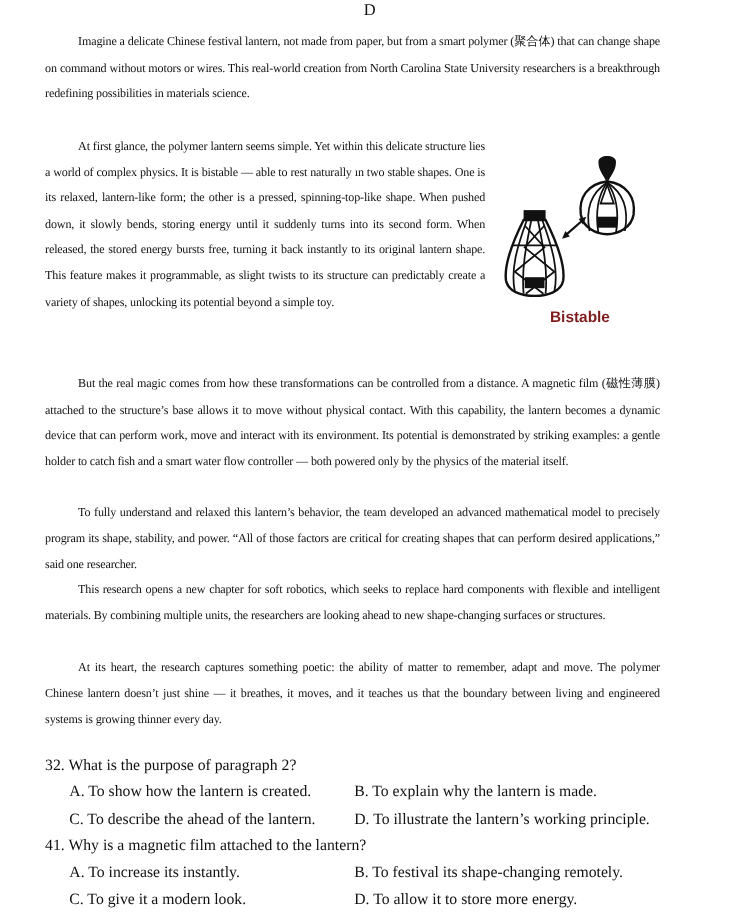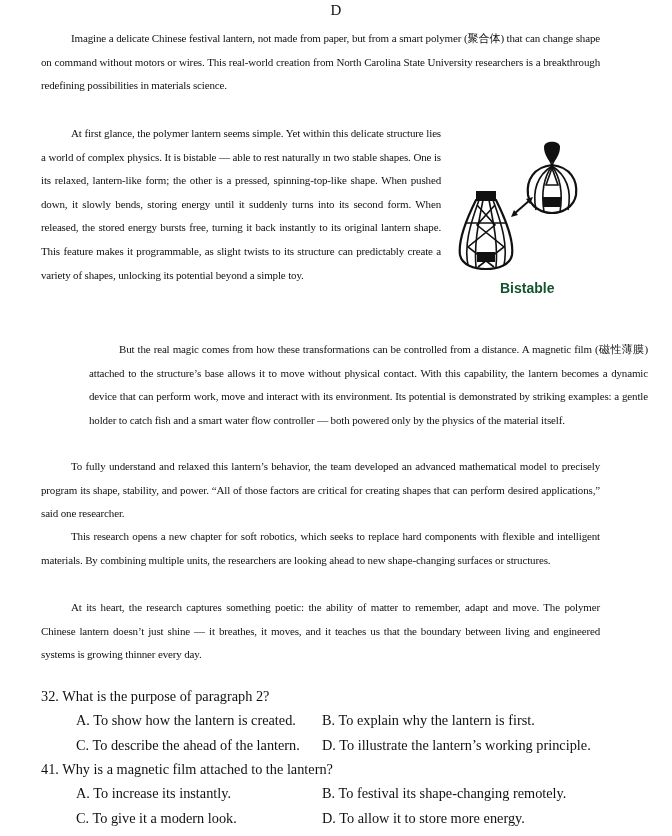--- a/index.html
+++ b/index.html
@@ -14,39 +14,39 @@
   }
   .para {
     position: absolute; left: 41px; width: 559px;
     font-size: 11px; line-height: 23.6px;
     text-align: justify; text-indent: 30px; margin: 0;
     letter-spacing: -0.15px;
   }
   .para.narrow { width: 400px; line-height: 23.6px; }
   #p1 { top: 27px; }
   #p2 { top: 122px; }
-  #p3 { top: 338px; margin-left: 48px; }
+  #p3 { top: 338px; }
   #p4 { top: 455px; }
   #p5 { top: 525px; }
   #p6 { top: 596px; }
 
   .figure {
     position: absolute; left: 456px; top: 135px; width: 160px; height: 170px;
   }
   .figure svg { position: absolute; left: 0; top: 0; }
   .figure-caption {
     position: absolute; left: 44px; top: 145px;
     font-family: "Liberation Sans", "DejaVu Sans", sans-serif;
-    font-weight: bold; font-size: 14px; color: #14532d;
+    font-weight: bold; font-size: 14px; color: #7f1d1d;
   }
 
   .questions { position: absolute; left: 41px; top: 688px; width: 600px; font-size: 14.3px; }
   .q-stem { position: absolute; left: 0; white-space: nowrap; }
   .q-opt { position: absolute; white-space: nowrap; }
-  .q-opt.colA { left: 35px; }
+  .q-opt.colA { left: 22px; }
   .q-opt.colB { left: 281px; }
 </style>
 </head>
 <body>
 
 <div class="section-letter">D</div>
 
 <p class="para" id="p1">Imagine a delicate Chinese festival lantern, not made from paper, but from a smart polymer (聚合体) that can change shape on command without motors or wires. This real-world creation from North Carolina State University researchers is a breakthrough redefining possibilities in materials science.</p>
 <p class="para narrow" id="p2">At first glance, the polymer lantern seems simple. Yet within this delicate structure lies a world of complex physics. It is bistable — able to rest naturally ın two stable shapes. One is its relaxed, lantern-like form; the other is a pressed, spinning-top-like shape. When pushed down, it slowly bends, storing energy until it suddenly turns into its second form. When released, the stored energy bursts free, turning it back instantly to its original lantern shape. This feature makes it programmable, as slight twists to its structure can predictably create a variety of shapes, unlocking its potential beyond a simple toy.</p>
 
@@ -88,21 +88,21 @@
 </div>
 
 <p class="para" id="p3">But the real magic comes from how these transformations can be controlled from a distance. A magnetic film (磁性薄膜) attached to the structure’s base allows it to move without physical contact. With this capability, the lantern becomes a dynamic device that can perform work, move and interact with its environment. Its potential is demonstrated by striking examples: a gentle holder to catch fish and a smart water flow controller — both powered only by the physics of the material itself.</p>
 <p class="para" id="p4">To fully understand and relaxed this lantern’s behavior, the team developed an advanced mathematical model to precisely program its shape, stability, and power. “All of those factors are critical for creating shapes that can perform desired applications,” said one researcher.</p>
 <p class="para" id="p5">This research opens a new chapter for soft robotics, which seeks to replace hard components with flexible and intelligent materials. By combining multiple units, the researchers are looking ahead to new shape-changing surfaces or structures.</p>
 <p class="para" id="p6">At its heart, the research captures something poetic: the ability of matter to remember, adapt and move. The polymer Chinese lantern doesn’t just shine — it breathes, it moves, and it teaches us that the boundary between living and engineered systems is growing thinner every day.</p>
 
 <div class="questions">
   <div class="q-stem" style="top:0px">32. What is the purpose of paragraph 2?</div>
   <div class="q-opt colA" style="top:24px">A. To show how the lantern is created.</div>
-  <div class="q-opt colB" style="top:24px">B. To explain why the lantern is first.</div>
+  <div class="q-opt colB" style="top:24px">B. To explain why the lantern is made.</div>
   <div class="q-opt colA" style="top:49px">C. To describe the ahead of the lantern.</div>
   <div class="q-opt colB" style="top:49px">D. To illustrate the lantern’s working principle.</div>
 
   <div class="q-stem" style="top:73px">41. Why is a magnetic film attached to the lantern?</div>
   <div class="q-opt colA" style="top:97px">A. To increase its instantly.</div>
   <div class="q-opt colB" style="top:97px">B. To festival its shape-changing remotely.</div>
   <div class="q-opt colA" style="top:122px">C. To give it a modern look.</div>
   <div class="q-opt colB" style="top:122px">D. To allow it to store more energy.</div>
 </div>
 

